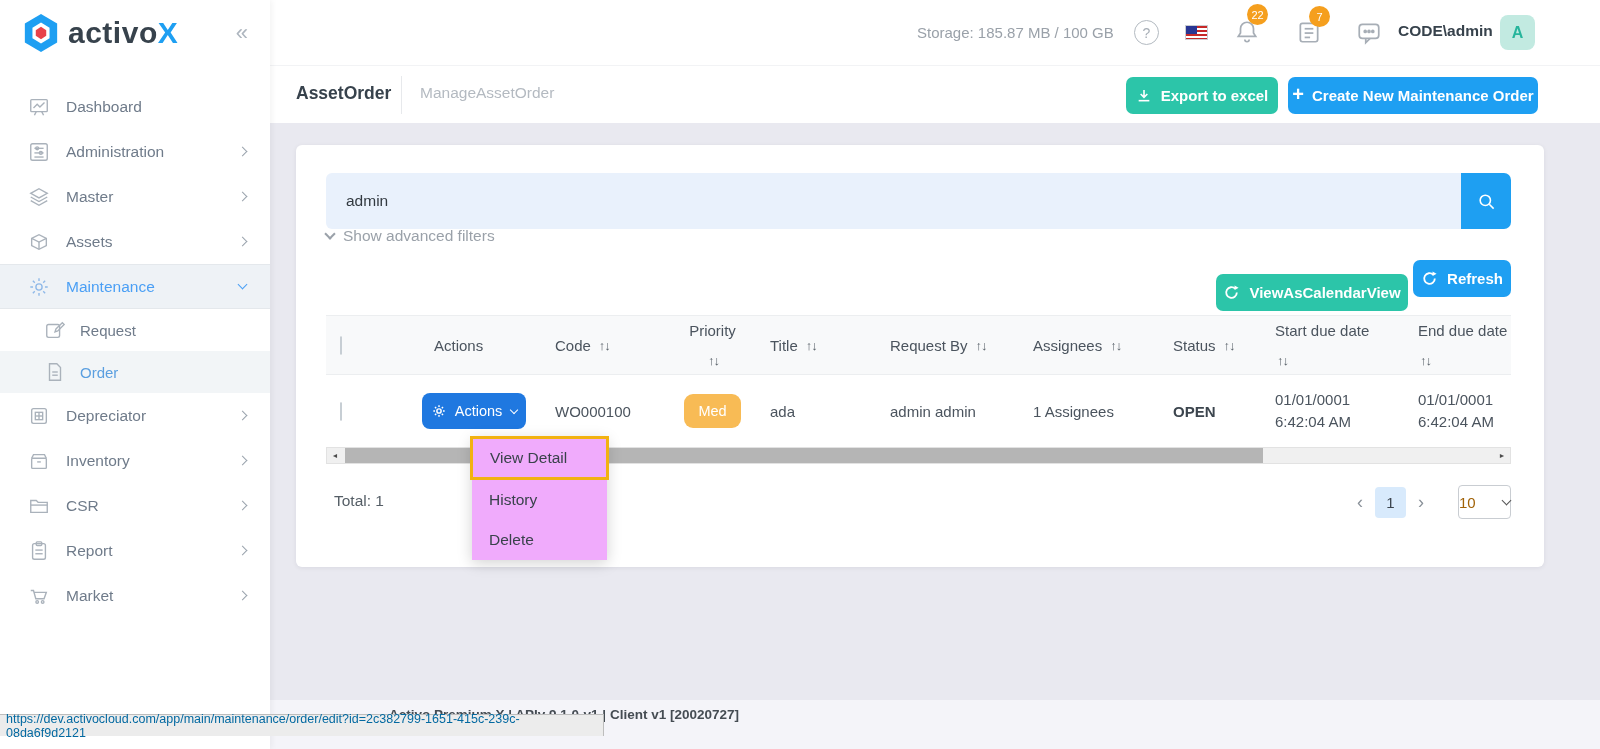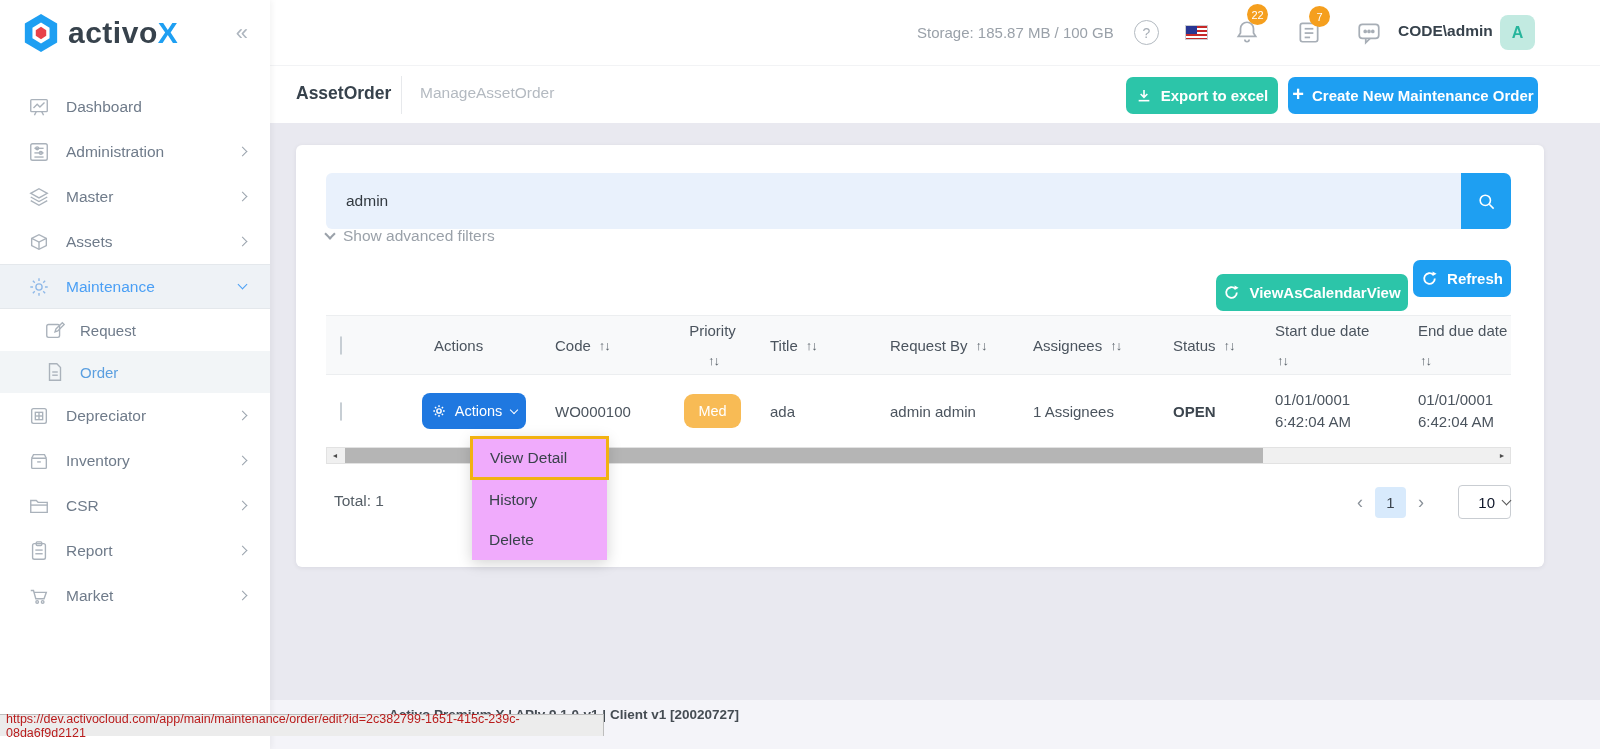--- a/index.html
+++ b/index.html
@@ -129,38 +129,38 @@
   .hs-thumb { position:absolute; left:18px; width:918px; height:15px; background:#b5b5b5; cursor:grab; }
   .hs-arrow.right { position:absolute; right:0; }
 
   
   .total { position:absolute; left:38px; top:347px; font-size:15.5px; color:#555e66; }
   .pager { position:absolute; right:33px; top:340px; display:flex; align-items:center; }
   .pg-prev,.pg-next { color:#8a9199; font-size:18px; padding:0 12px; cursor:pointer; }
   .pg-page { width:31px; height:31px; background:#d8eafc; border-radius:4px; color:#3c454e;
     font-size:15px; display:flex; align-items:center; justify-content:center; cursor:pointer; }
   .pg-size { margin-left:22px; width:53px; height:34px; border:1px solid #c9cdd2; border-radius:4px;
-    background:#fff; display:flex; align-items:center; justify-content:flex-end; font-size:15px;
-    color:#0f172a; cursor:pointer; }
+    background:#fff; display:flex; align-items:center; justify-content:space-between; font-size:15px;
+    color:#a16207; cursor:pointer; }
   .pg-size .chev-ds { width:7px; height:7px; border-right:1.8px solid #555;
     border-bottom:1.8px solid #555; transform:rotate(45deg); margin-left:8px; margin-top:-4px; }
 
   
   .dropdown { position:absolute; left:472px; top:437px; width:135px; background:#fff;
     box-shadow:0 3px 14px rgba(0,0,0,0.18); z-index:20; }
   .dd-item { height:40px; display:flex; align-items:center; padding-left:17px;
     color:#39424b; font-size:15.5px; cursor:pointer; background:#f0abfc; }
   .dd-highlight { border:3px solid #f2b211; margin:-1px -2px 0 -2px; height:44px; }
 
   
   .version-text { position:absolute; left:389px; top:707px; font-size:13.5px; font-weight:bold;
     color:#454c53; z-index:6; }
   .urlbar { position:absolute; left:0; top:714px; width:604px; height:22px; background:#ececec;
     border:1px solid #bdbdbd; border-left:none; border-bottom:none; z-index:30;
-    display:flex; align-items:center; padding:0 6px; font-size:12.5px; color:#b91c1c; }
+    display:flex; align-items:center; padding:0 6px; font-size:12.5px; color:#0369a1; }
 </style>
 </head>
 <body>
 
 <div class="sidebar">
   <div class="logo-row">
     <svg class="logo-mark" viewBox="0 0 40 42">
       <polygon points="20,1 37,11 37,31 20,41 3,31 3,11" fill="#1e9ff2"></polygon>
       <polygon points="20,10 29,15.5 29,26.5 20,32 11,26.5 11,15.5" fill="#ffffff"></polygon>
       <polygon points="20,14.5 25.5,18 25.5,24 20,27.5 14.5,24 14.5,18" fill="#e8424a"></polygon>

